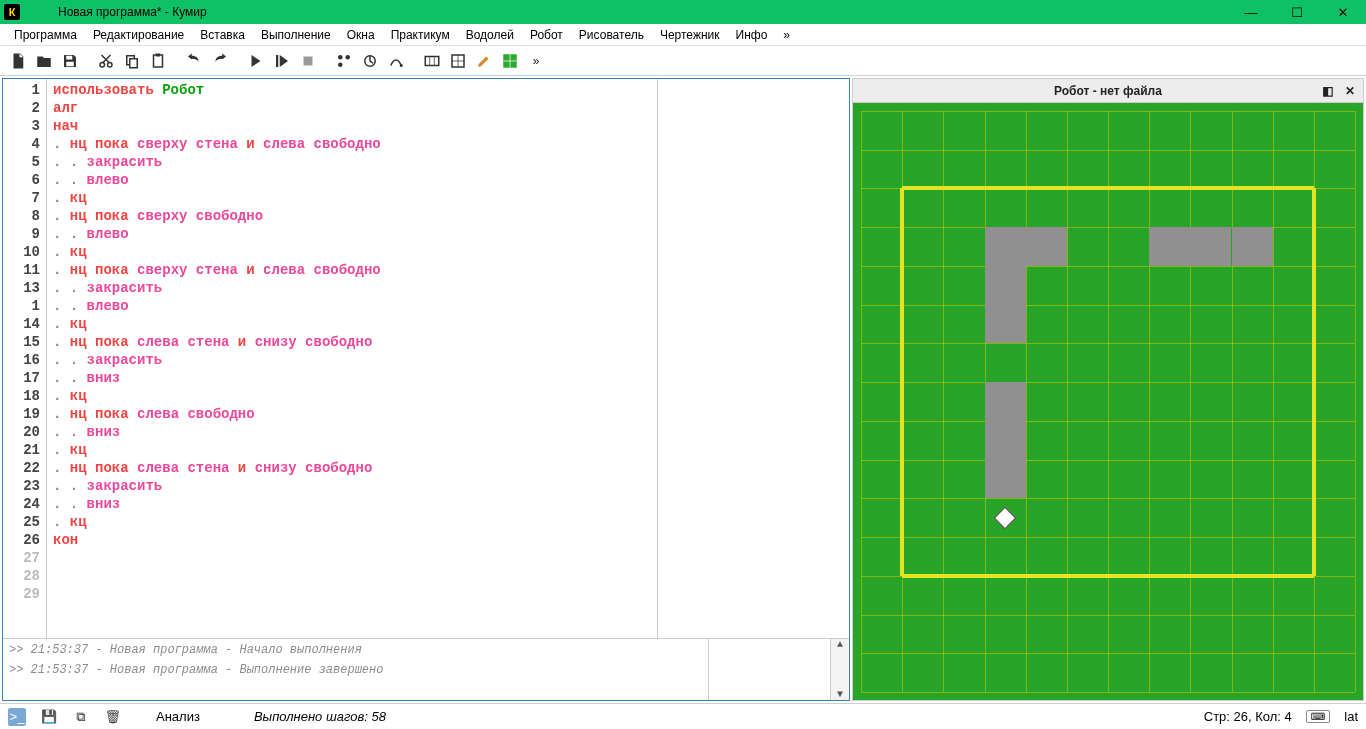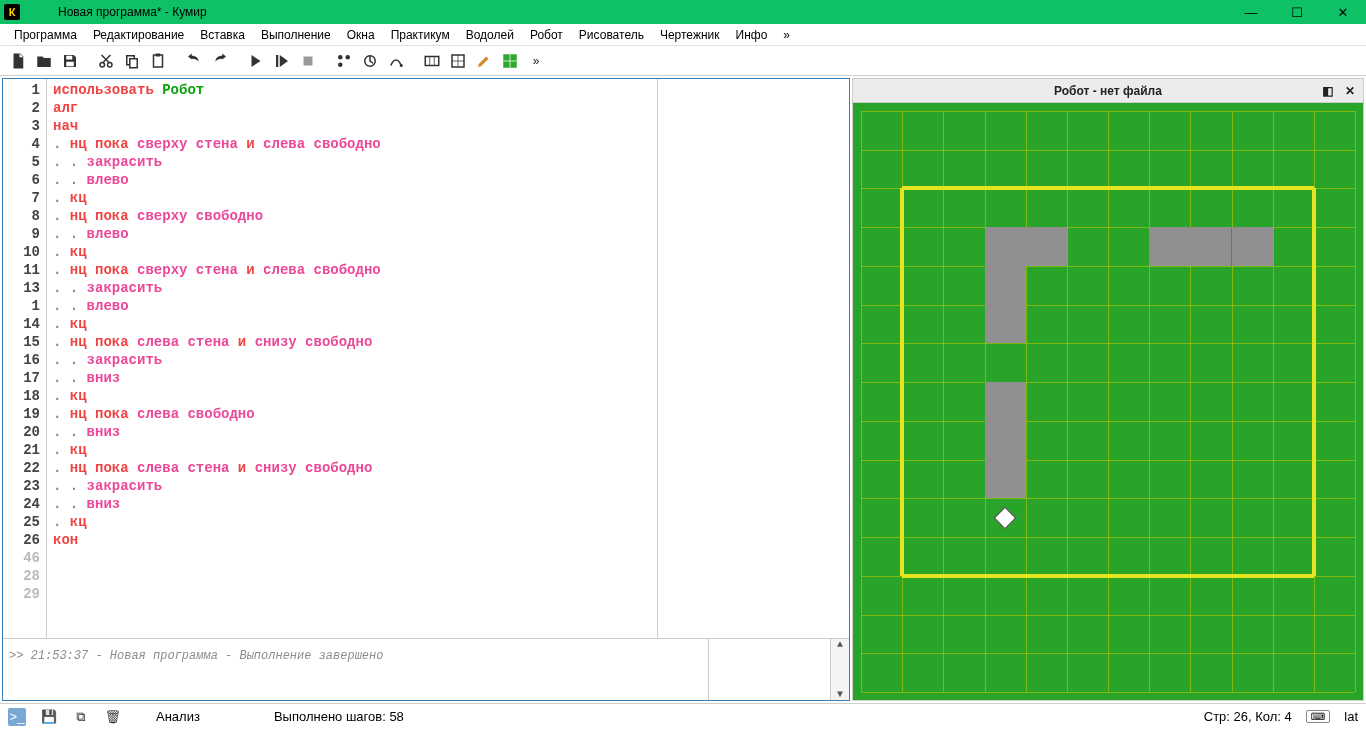--- a/index.html
+++ b/index.html
@@ -300,29 +300,30 @@
           <div>17</div>
           <div>18</div>
           <div>19</div>
           <div>20</div>
           <div>21</div>
           <div>22</div>
           <div>23</div>
           <div>24</div>
           <div>25</div>
           <div>26</div>
-          <div class="faded">46</div>
+          <div class="faded">27</div>
           <div class="faded">28</div>
           <div class="faded">29</div>
         </div>
       <div class="code" id="code"><div><span class="kw">использовать </span><span class="id-green">Робот</span></div><div><span class="kw">алг</span></div><div><span class="kw">нач</span></div><div><span class="dot">. </span><span class="kw">нц пока </span><span class="cmd">сверху стена</span><span class="kw"> и </span><span class="cmd">слева свободно</span></div><div><span class="dot">. . </span><span class="cmd">закрасить</span></div><div><span class="dot">. . </span><span class="cmd">влево</span></div><div><span class="dot">. </span><span class="kw">кц</span></div><div><span class="dot">. </span><span class="kw">нц пока </span><span class="cmd">сверху свободно</span></div><div><span class="dot">. . </span><span class="cmd">влево</span></div><div><span class="dot">. </span><span class="kw">кц</span></div><div><span class="dot">. </span><span class="kw">нц пока </span><span class="cmd">сверху стена</span><span class="kw"> и </span><span class="cmd">слева свободно</span></div><div><span class="dot">. . </span><span class="cmd">закрасить</span></div><div><span class="dot">. . </span><span class="cmd">влево</span></div><div><span class="dot">. </span><span class="kw">кц</span></div><div><span class="dot">. </span><span class="kw">нц пока </span><span class="cmd">слева стена</span><span class="kw"> и </span><span class="cmd">снизу свободно</span></div><div><span class="dot">. . </span><span class="cmd">закрасить</span></div><div><span class="dot">. . </span><span class="cmd">вниз</span></div><div><span class="dot">. </span><span class="kw">кц</span></div><div><span class="dot">. </span><span class="kw">нц пока </span><span class="cmd">слева свободно</span></div><div><span class="dot">. . </span><span class="cmd">вниз</span></div><div><span class="dot">. </span><span class="kw">кц</span></div><div><span class="dot">. </span><span class="kw">нц пока </span><span class="cmd">слева стена</span><span class="kw"> и </span><span class="cmd">снизу свободно</span></div><div><span class="dot">. . </span><span class="cmd">закрасить</span></div><div><span class="dot">. . </span><span class="cmd">вниз</span></div><div><span class="dot">. </span><span class="kw">кц</span></div><div><span class="kw">кон</span></div><div></div><div></div><div></div></div>
       <div class="right-strip"></div>
     </div>
     <div class="console">
       <div class="log">
+        <div>&gt;&gt; 21:53:37 - Новая программа - Начало выполнения</div>
         <div style="height:6px"></div>
         <div>&gt;&gt; 21:53:37 - Новая программа - Выполнение завершено</div>
       </div>
       <div class="side"></div>
       <div class="scroll">
         <span class="arr">▲</span>
         <span class="arr">▼</span>
       </div>
     </div>
   </div>
@@ -385,18 +386,18 @@
     </div>
   </div>
 </div>
 
 <div class="statusbar">
   <span class="sb-icon" style="background:#7aa8d4;color:#fff;border-radius:2px;">&gt;_</span>
   <span class="sb-icon">💾</span>
   <span class="sb-icon">⧉</span>
   <span class="sb-icon">🗑</span>
   <span style="margin-left:20px;">Анализ</span>
-  <span style="margin-left:60px;">Выполнено шагов: 58</span>
+  <span style="margin-left:40px;font-style:italic;">Выполнено шагов: 58</span>
   <span class="spacer"></span>
   <span>Стр: 26, Кол: 4</span>
   <span class="kb">⌨</span>
   <span>lat</span>
 </div>
 
 </body></html>

